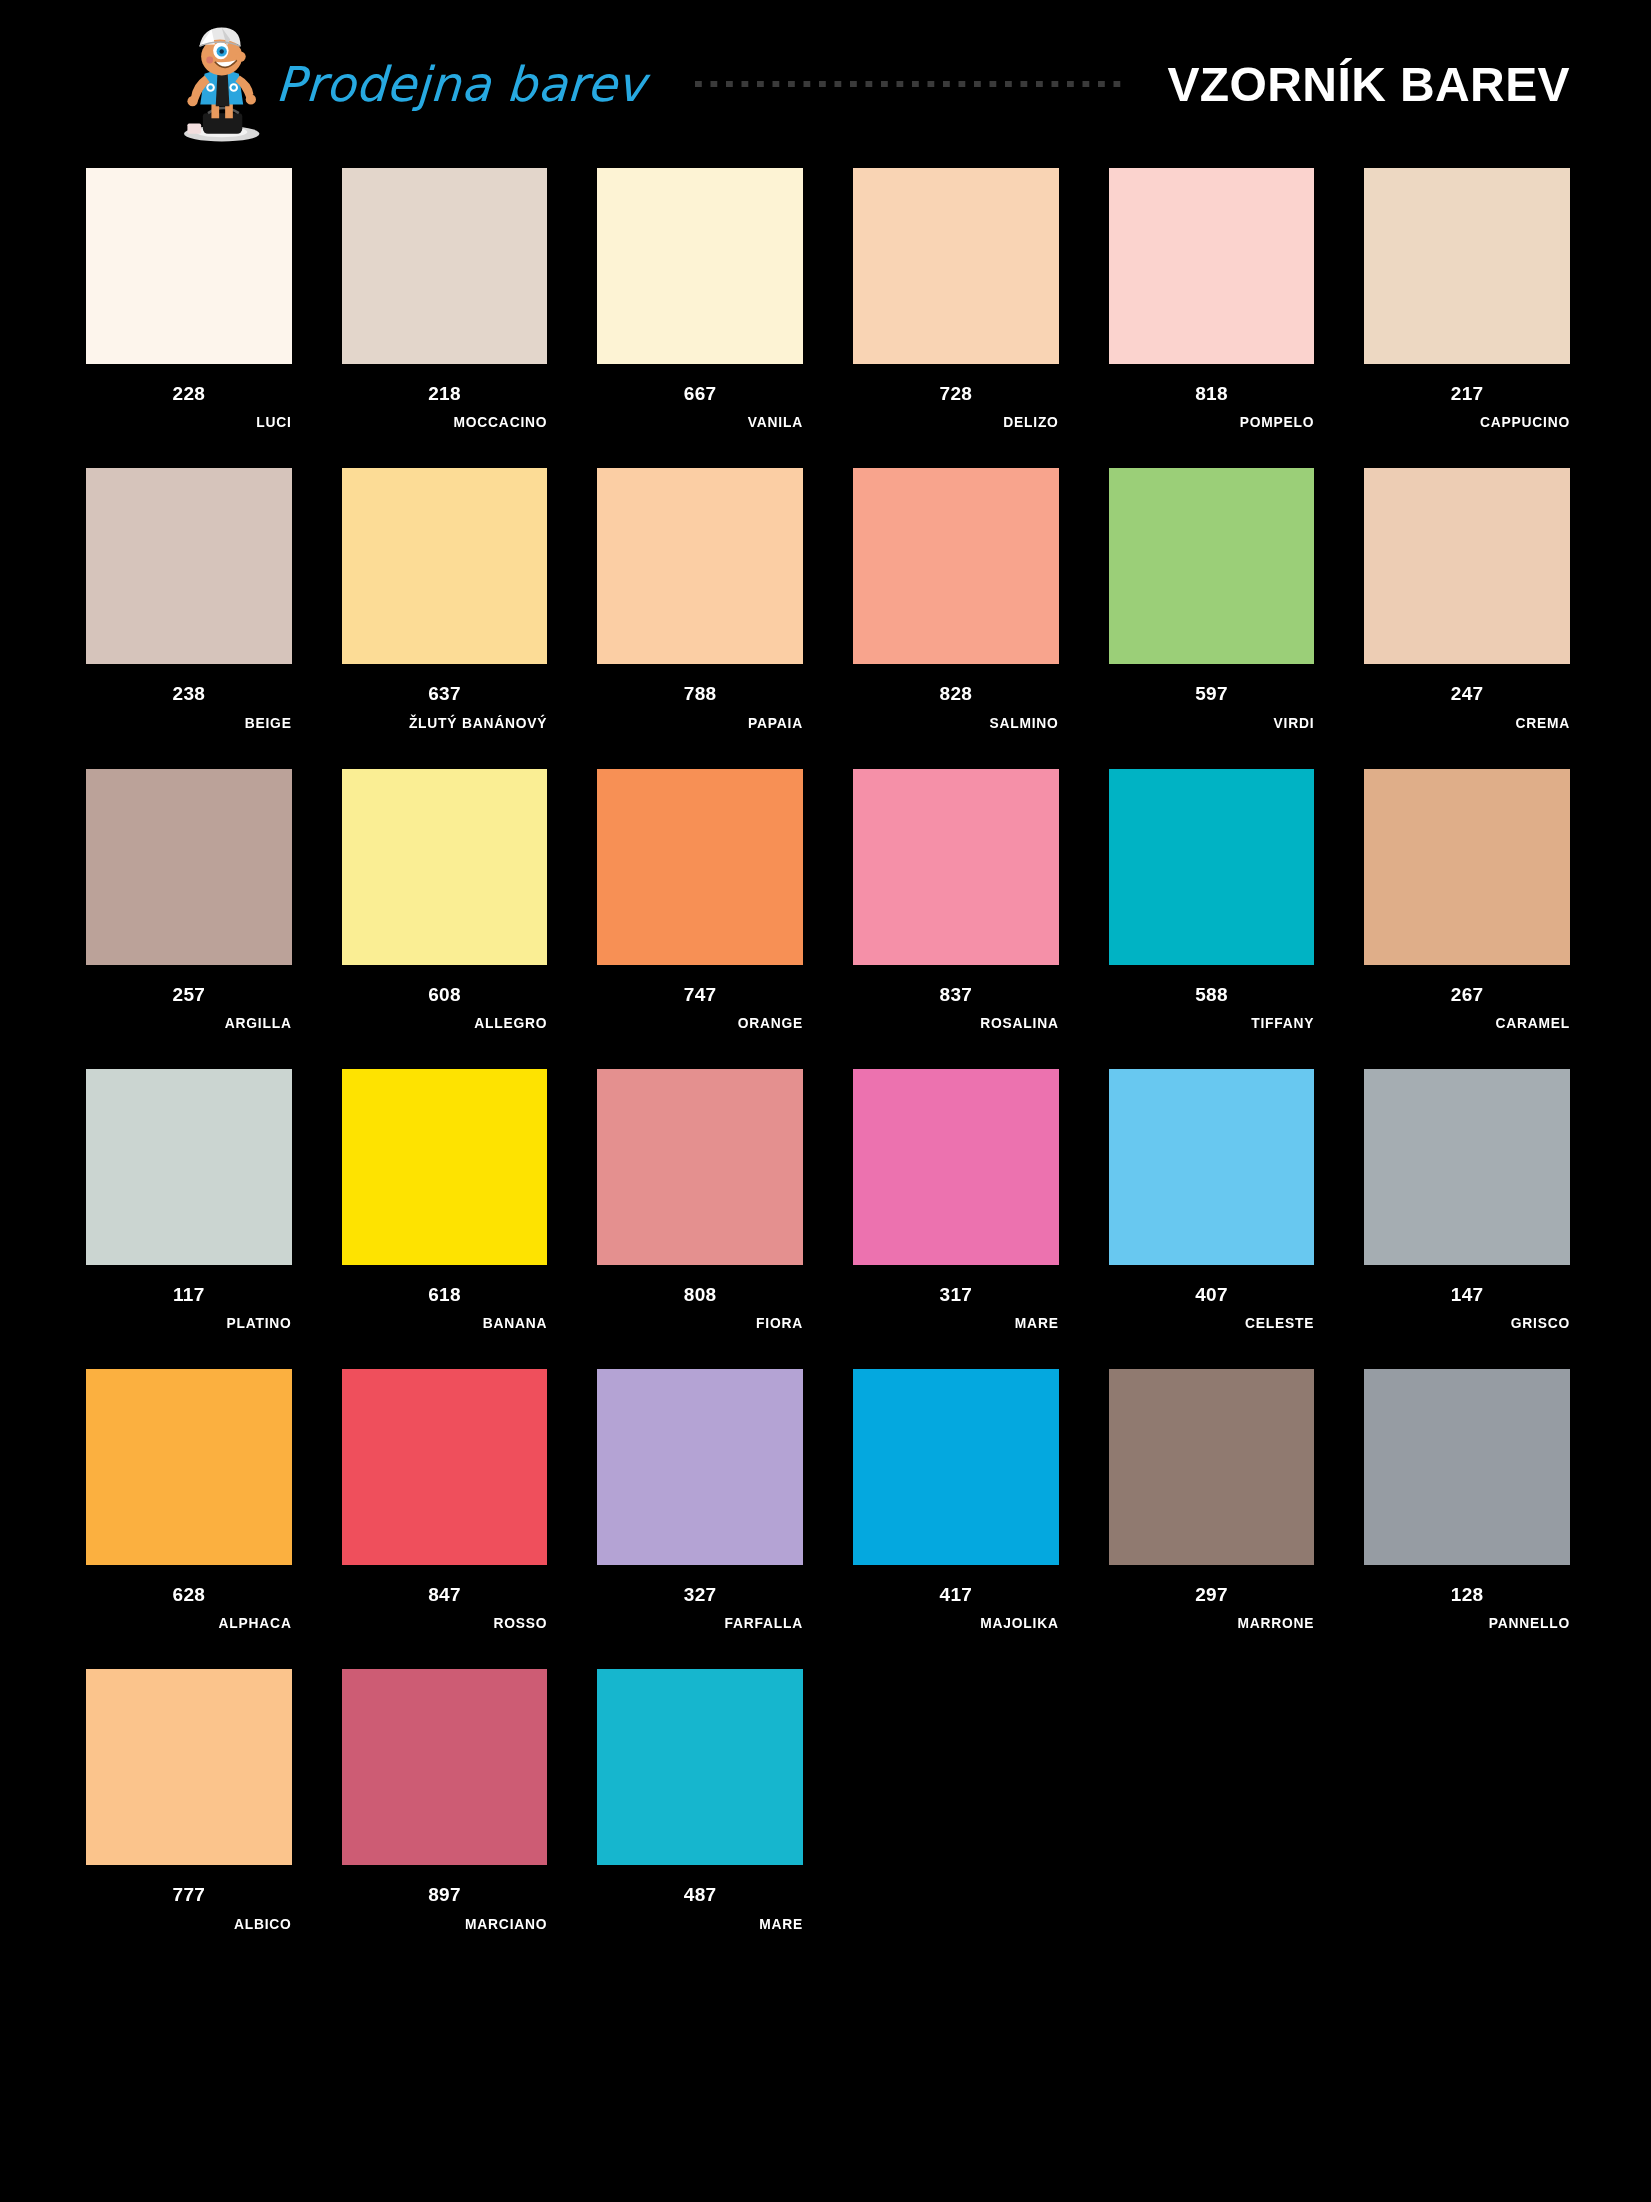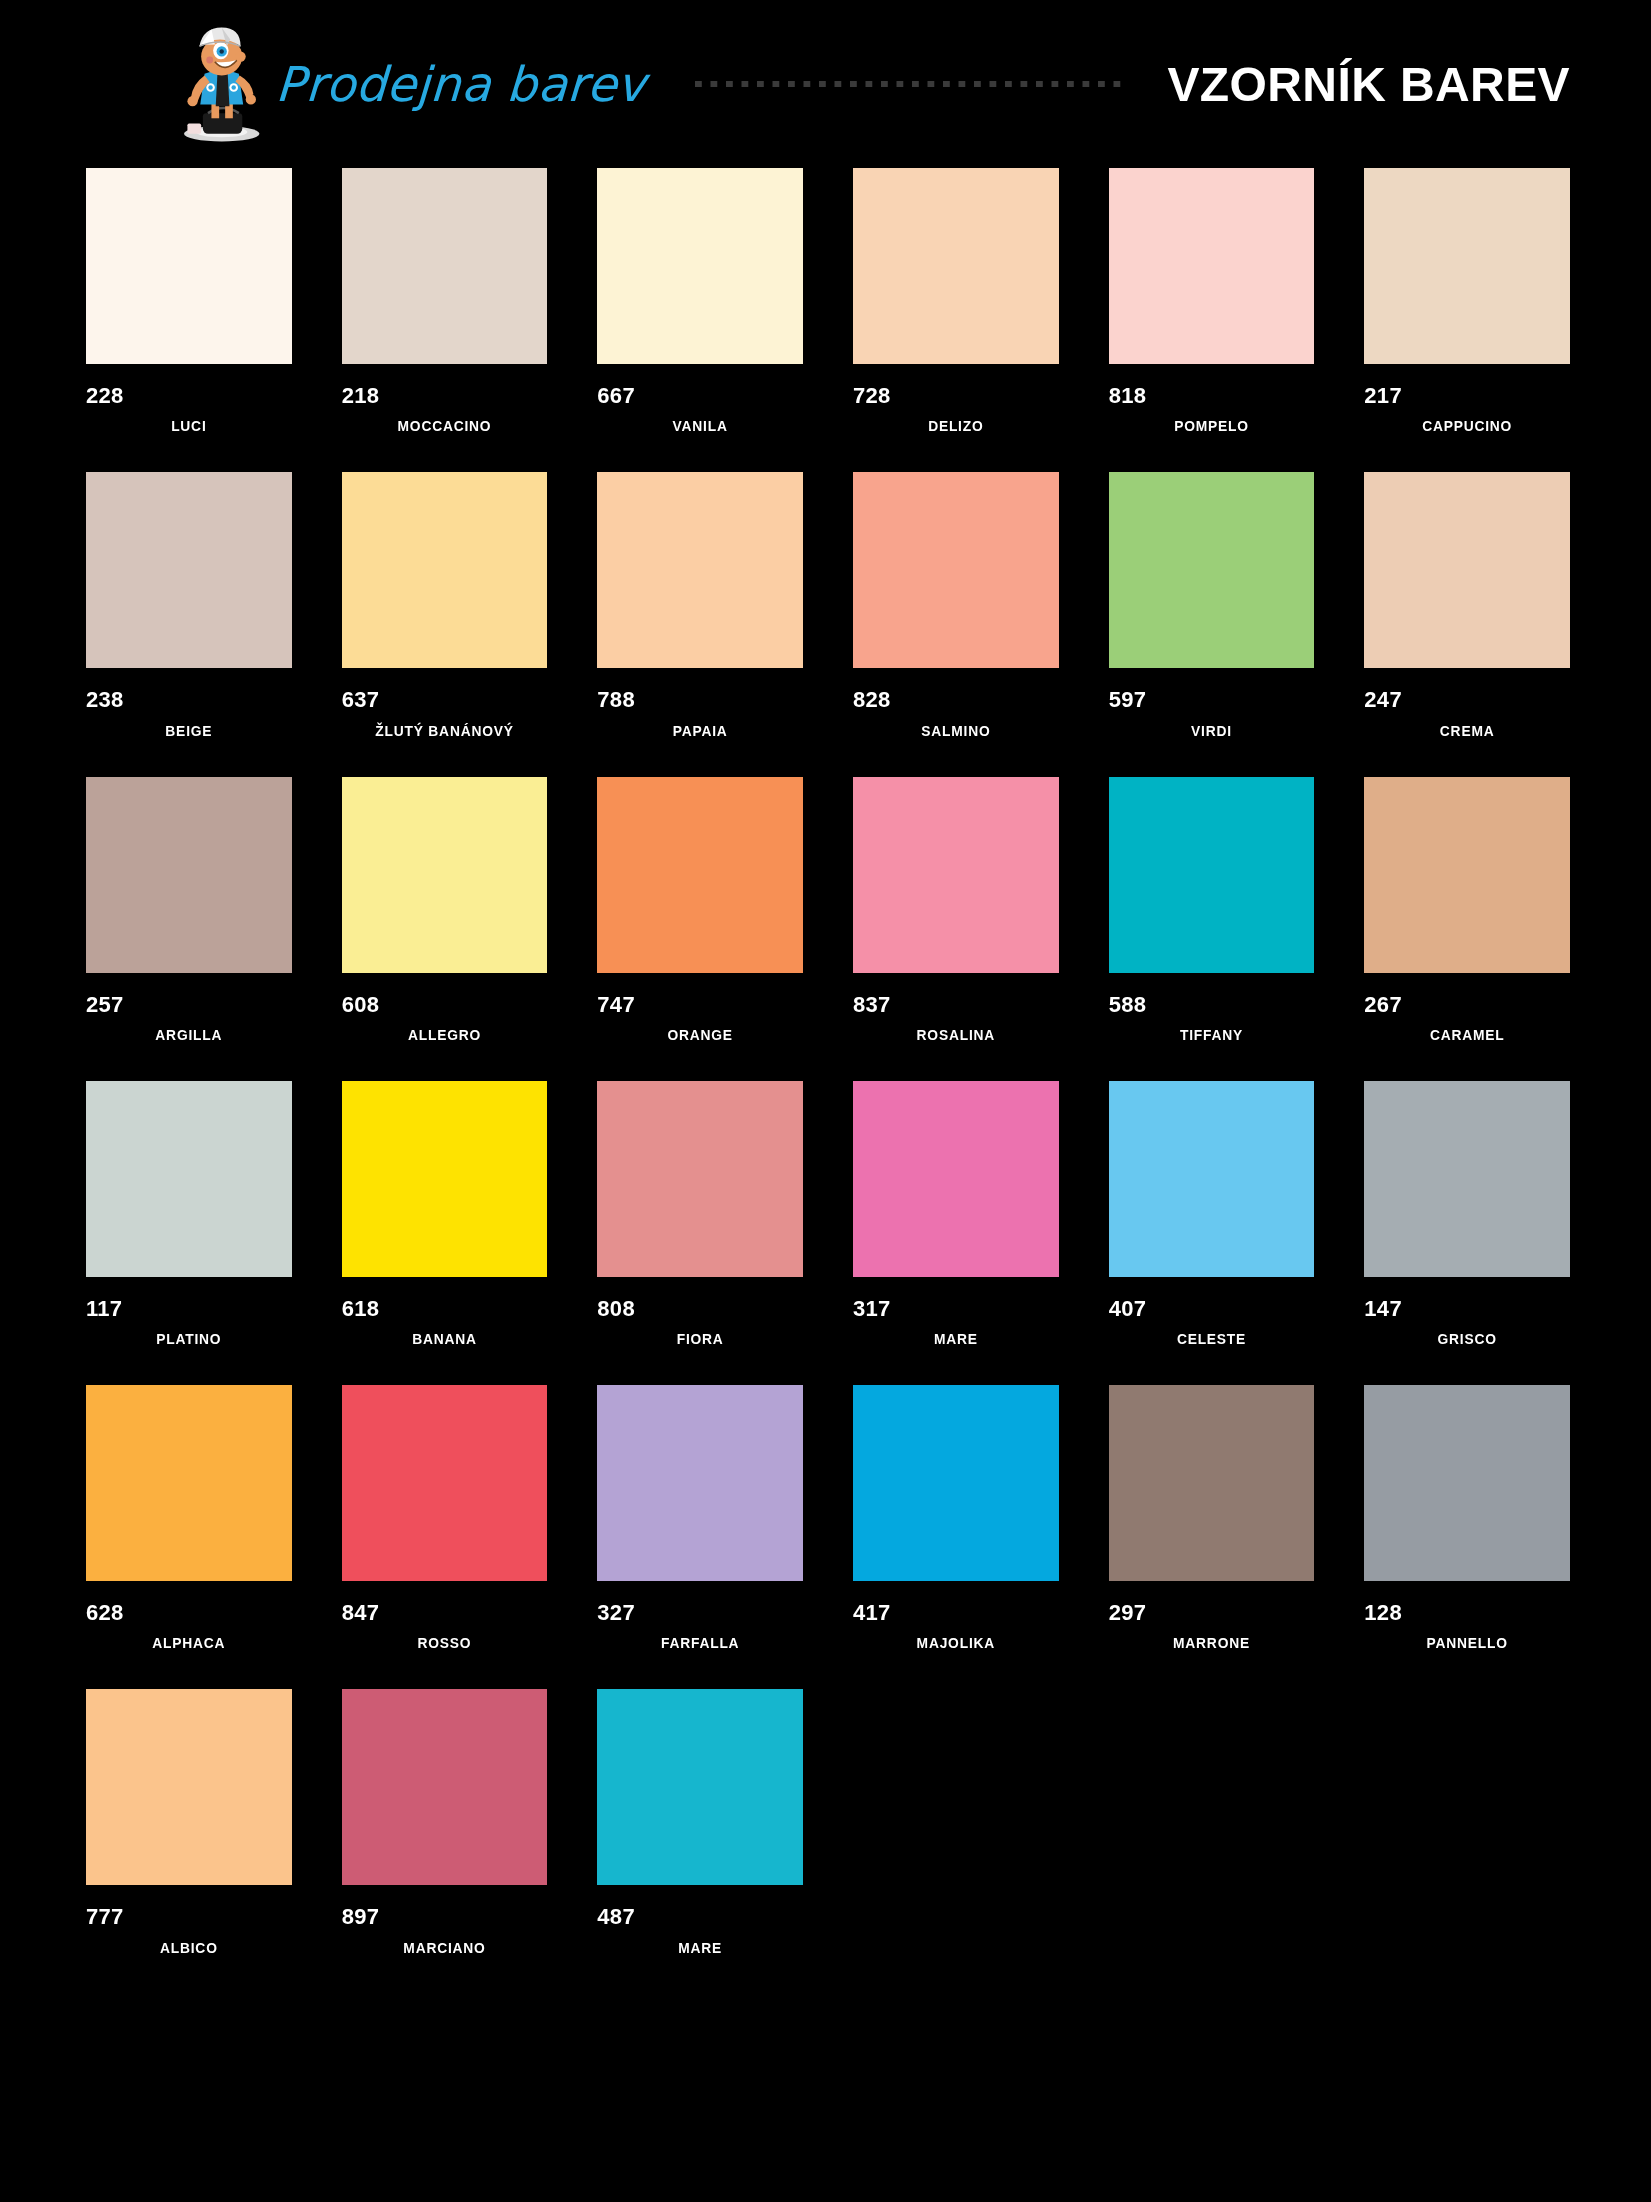--- a/index.html
+++ b/index.html
@@ -79,29 +79,29 @@
   }
   .cell {
     padding-bottom: 38px;
   }
   .chip {
     width: 100%;
     height: 196px;
     display: block;
   }
   .code {
-    text-align: left;
+    text-align: center;
     font-weight: bold;
-    font-size: 22px;
+    font-size: 19px;
     margin-top: 19px;
     letter-spacing: 0.3px;
     color: #ffffff;
   }
   .name {
-    text-align: center;
+    text-align: right;
     font-weight: bold;
     font-size: 13.8px;
     margin-top: 10.3px;
     letter-spacing: 0.8px;
     color: #ffffff;
     white-space: nowrap;
   }
 </style>
 </head>
 <body>

